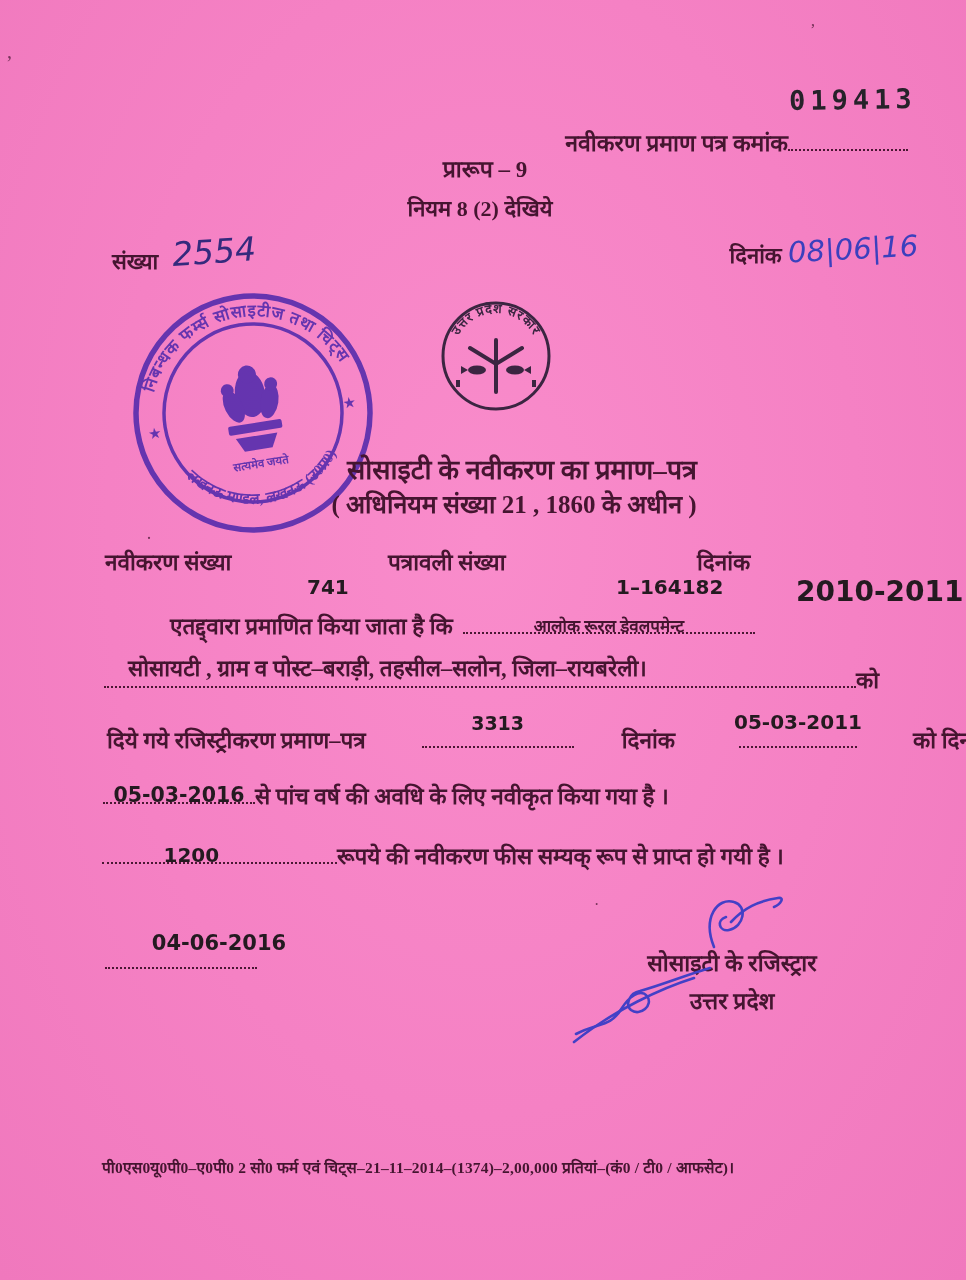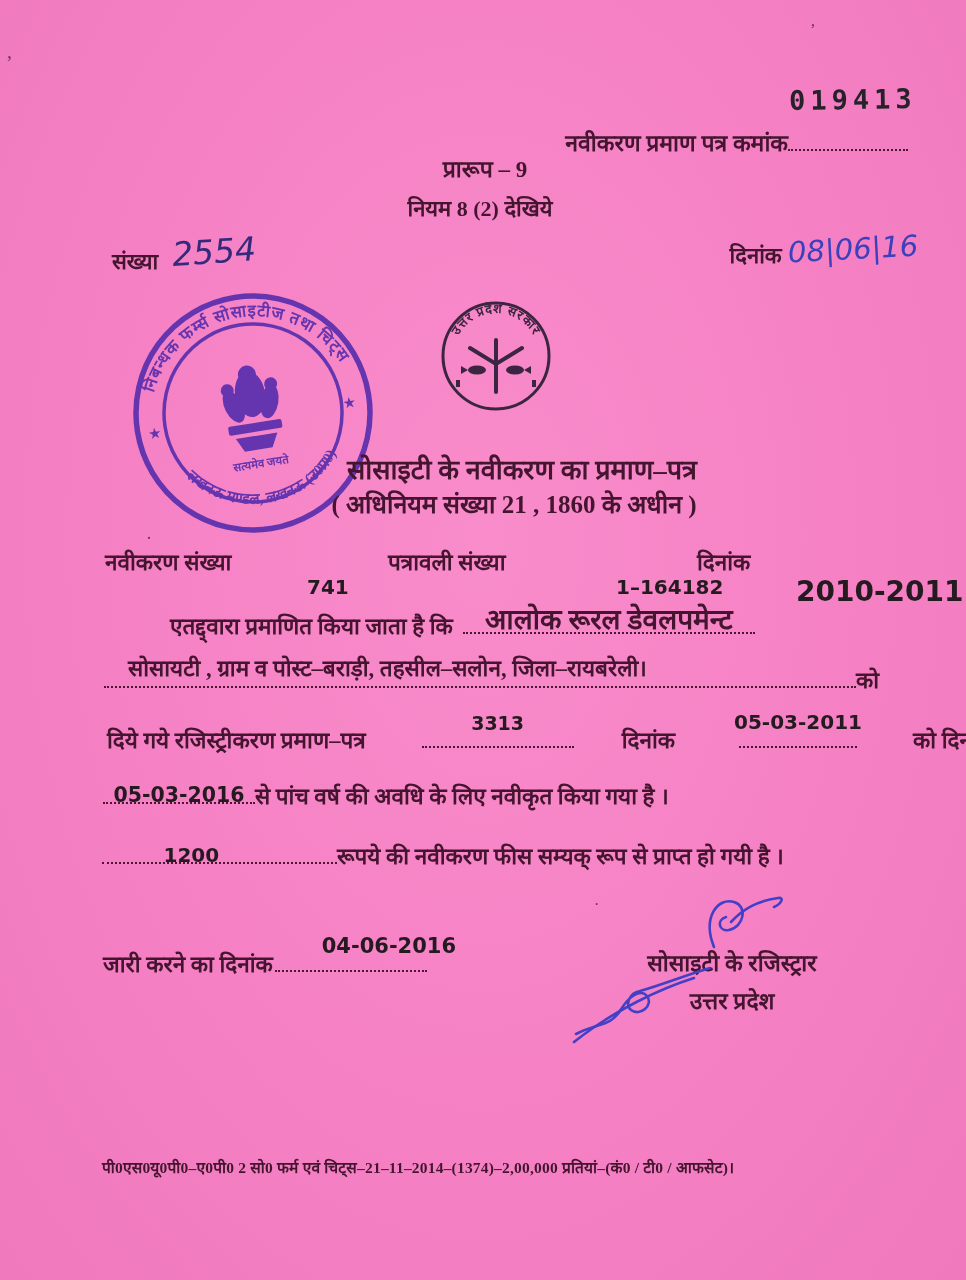--- a/index.html
+++ b/index.html
@@ -114,21 +114,21 @@
   <div class="abs print" style="left:388px;top:546px;font-size:22.5px;">पत्रावली संख्या</div>
   <div class="abs print" style="left:697px;top:546px;font-size:22.5px;">दिनांक</div>
 
   <div class="abs typedv" style="left:307px;top:575px;font-size:20px;">741</div>
   <div class="abs typedv" style="left:616px;top:575px;font-size:20px;">1–164182</div>
   <div class="abs typedv" style="left:796px;top:575px;font-size:28px;">2010-2011</div>
 
   <div class="abs row" style="left:170px;top:610px;font-size:22.5px;font-family:Liberation Serif, serif;">
     <span class="print">एतद्द्वारा प्रमाणित किया जाता है कि</span>
     <span class="blank" style="width:292px;margin-left:10px;">
-      <span class="online print" style="font-size:28px;white-space:nowrap;">आलोक रूरल डेवलपमेन्ट</span>
+      <span class="online print" style="font-size:17px;white-space:nowrap;">आलोक रूरल डेवलपमेन्ट</span>
     </span>
   </div>
 
   <div class="abs print" style="left:128px;top:652px;font-size:22.5px;">सोसायटी , ग्राम व पोस्ट–बराड़ी, तहसील–सलोन, जिला–रायबरेली।</div>
   <div class="abs row" style="left:104px;top:664px;font-size:22.5px;">
     <span class="dots" style="width:752px;"></span>
     <span class="print">को</span>
   </div>
 
   <div class="abs row" style="left:107px;top:724px;font-size:22.5px;gap:48px;">
@@ -158,21 +158,20 @@
   </div>
 
   <svg class="abs" style="left:698px;top:893px;" width="94" height="68" viewBox="0 0 94 68">
     <g fill="none" stroke="#4340c6" stroke-width="2.6" stroke-linecap="round">
       <path d="M16,54 C4,24 20,4 36,9 C50,13 46,34 31,37 C21,39 18,27 28,24"></path>
       <path d="M33,29 C46,15 60,8 80,5 C87,4 83,11 76,14"></path>
     </g>
   </svg>
 
   <div class="abs row" style="left:103px;top:948px;font-size:22.5px;">
-    <span class="print">जारी करने का दिनांक</span>
     <span class="blank" style="width:152px;margin-left:2px;">
       <span class="above typedv" style="left:75%;font-size:21px;">04-06-2016</span>
     </span>
   </div>
 
   <div class="abs" style="left:602px;top:946px;width:260px;text-align:center;font-size:23px;">
     <div class="print">सोसाइटी के रजिस्ट्रार</div>
     <div class="print" style="margin-top:6px;">उत्तर प्रदेश</div>
   </div>
 

